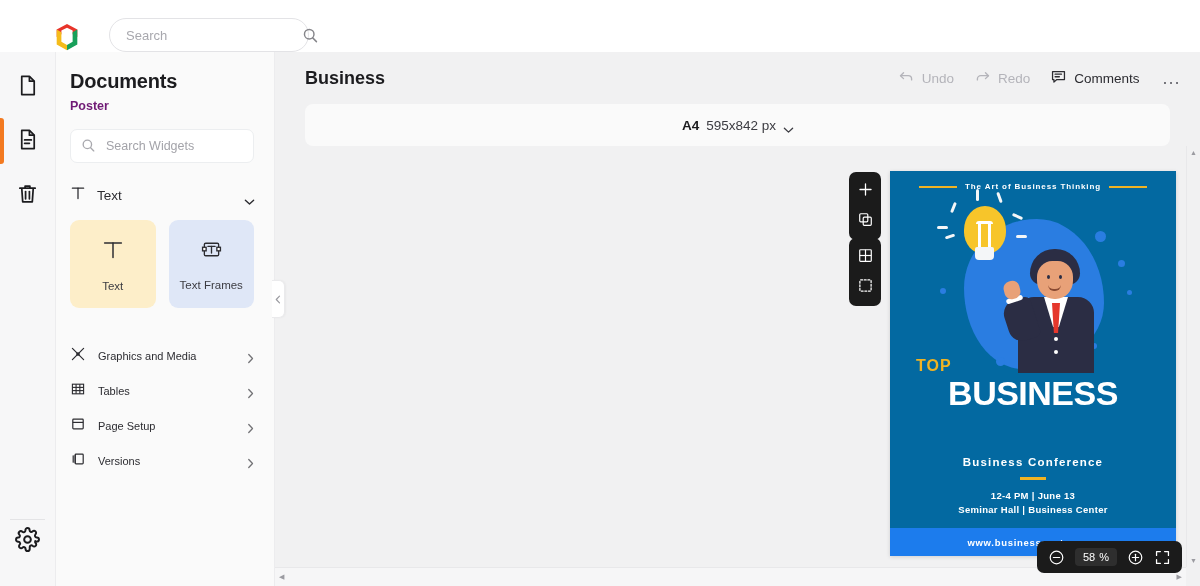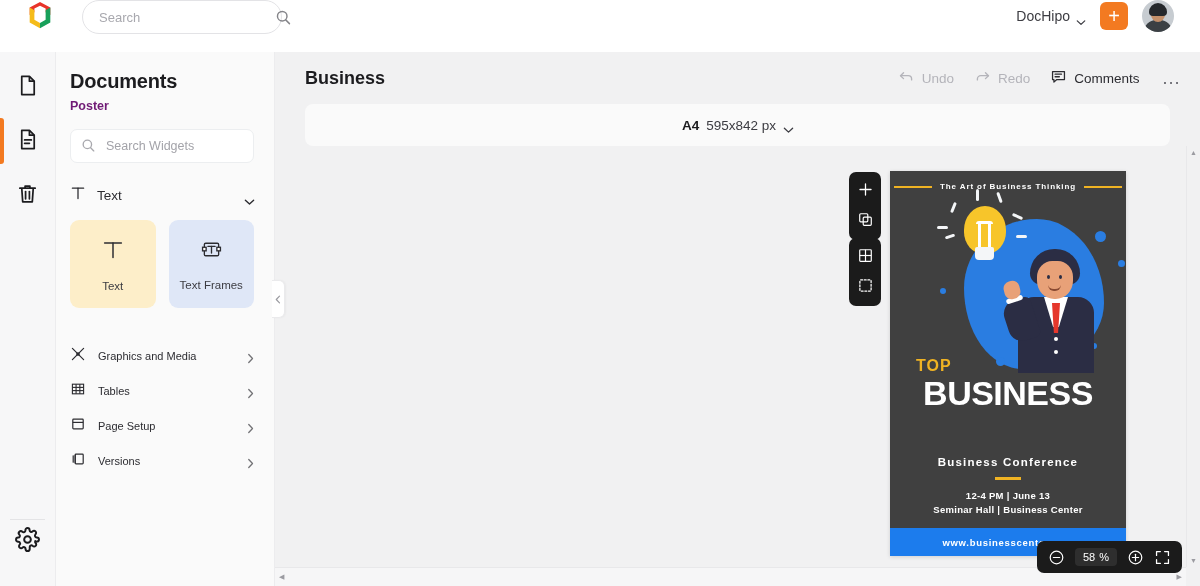--- a/index.html
+++ b/index.html
@@ -6,22 +6,22 @@
   html, body {
     width: 1200px; height: 586px;
     font-family: "Liberation Sans", sans-serif;
     background: #ffffff; overflow: hidden;
   }
   .app { position: relative; width: 1200px; height: 586px; display: flex; flex-direction: column; }
 
   
   .topbar {
     height: 52px; flex: 0 0 52px; background: #ffffff;
-    display: flex; align-items: flex-start; padding: 0 20px;
-    position: relative; z-index: 40;
+    display: flex; align-items: flex-end; padding: 0 20px;
+    position: relative; z-index: 40; margin-left: 27px;
   }
   .logo-wrap { width: 40px; display: flex; align-items: center; justify-content: center; }
   .logo { width: 30px; height: 30px; position: relative; }
 
   .search-box {
     margin-left: 22px; width: 200px; height: 34px;
     border: 1px solid #e3e3e6; border-radius: 17px;
     display: flex; align-items: center; padding: 0 12px 0 16px;
     background: #fff;
   }
@@ -141,22 +141,22 @@
     position: absolute; width: 32px; background: #1b1b1b; border-radius: 7px;
     display: flex; flex-direction: column; align-items: center; gap: 8px;
     padding: 8px 0; z-index: 15;
   }
   .ptool-a { left: 574px; top: 26px; }
   .ptool-b { left: 574px; top: 92px; }
   .pt-btn { width: 22px; height: 22px; display: flex; align-items: center; justify-content: center; cursor: pointer; }
 
   
   .poster {
-    position: absolute; left: 615px; top: 25px; width: 236px; height: 385px;
-    background: #404040; overflow: hidden; box-shadow: 0 1px 4px rgba(0,0,0,.14);
+    position: absolute; left: 615px; top: 25px; width: 286px; height: 385px;
+    background: #0369a1; overflow: hidden; box-shadow: 0 1px 4px rgba(0,0,0,.14);
   }
   .p-kicker {
     position: absolute; top: 11px; left: 0; right: 0; display: flex; align-items: center;
     justify-content: center; gap: 8px;
   }
   .p-kicker .dash { width: 38px; height: 2px; background: #f0b323; }
   .p-kicker .t {
     font-size: 8px; color: #fff; font-weight: bold; letter-spacing: .9px; white-space: nowrap;
   }
   .blob {
@@ -267,38 +267,20 @@
       </div>
     </div>
     <div class="search-box">
       <input type="text" placeholder="Search" style="">
       <span class="search-ico">
         <svg viewBox="0 0 20 20" width="17" height="17" fill="none" stroke="#5d5d63" stroke-width="1.7">
           <circle cx="8.5" cy="8.5" r="5.6"></circle>
             <line x1="12.6" y1="12.8" x2="17" y2="17.2" stroke-linecap="round"></line>
         </svg>
       </span>
-    </div>
-    <div class="topbar-right">
-      <div class="brand-menu">
-        <span>DocHipo</span>
-        <span class="chev-d">
-          <svg viewBox="0 0 12 8" width="10" height="7" fill="none" stroke="#3c3c42" stroke-width="1.5">
-            <polyline points="1.5,2 6,6.3 10.5,2" stroke-linecap="round" stroke-linejoin="round"></polyline>
-          </svg>
-        </span>
-      </div>
-      <div class="plus-btn">
-        <span>+</span>
-      </div>
-      <div class="avatar">
-        <div class="av-body"></div>
-        <div class="av-face"></div>
-        <div class="av-hair"></div>
-      </div>
     </div>
   </div>
 
   <div class="body-row">
 
     <div class="rail">
       <div class="rail-item">
         <span>
           <svg viewBox="0 0 24 24" width="23" height="23" fill="none" stroke="#1c1c1f" stroke-width="1.8">
             <path d="M6 2.5h8l5 5v14H6z" stroke-linejoin="round"></path>

